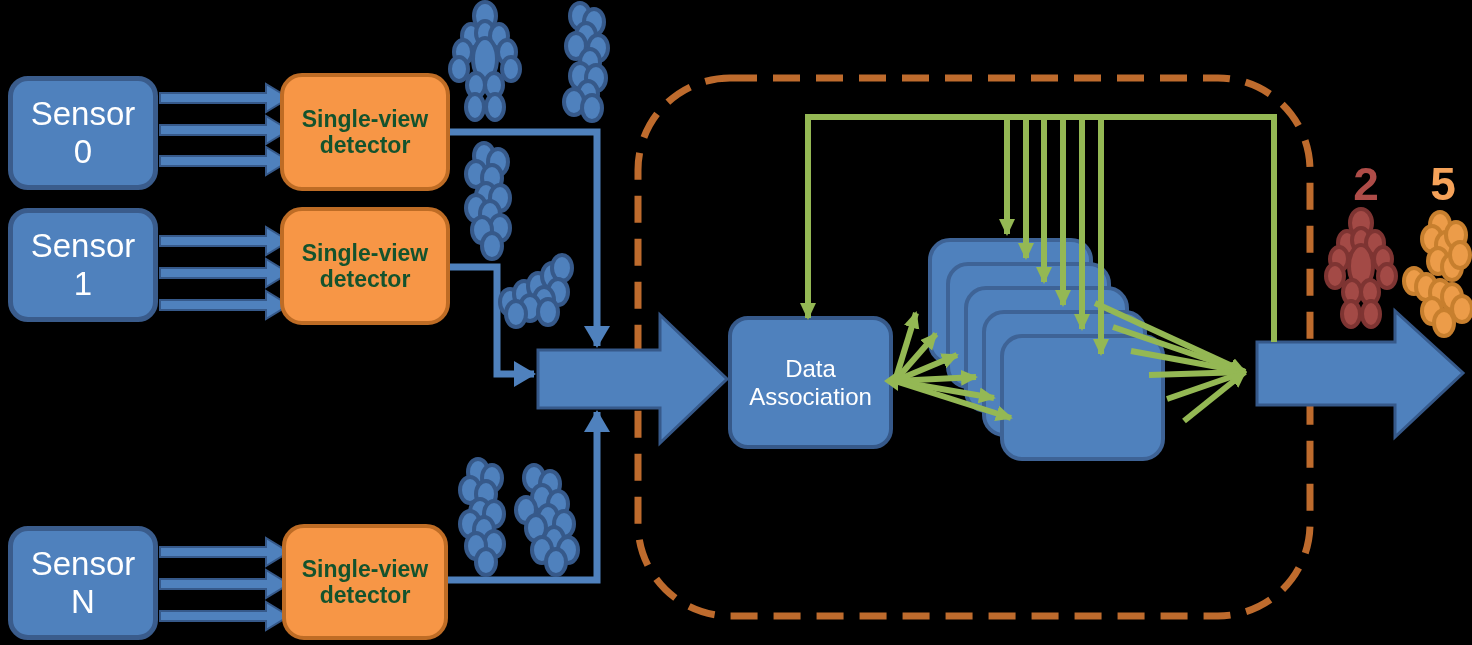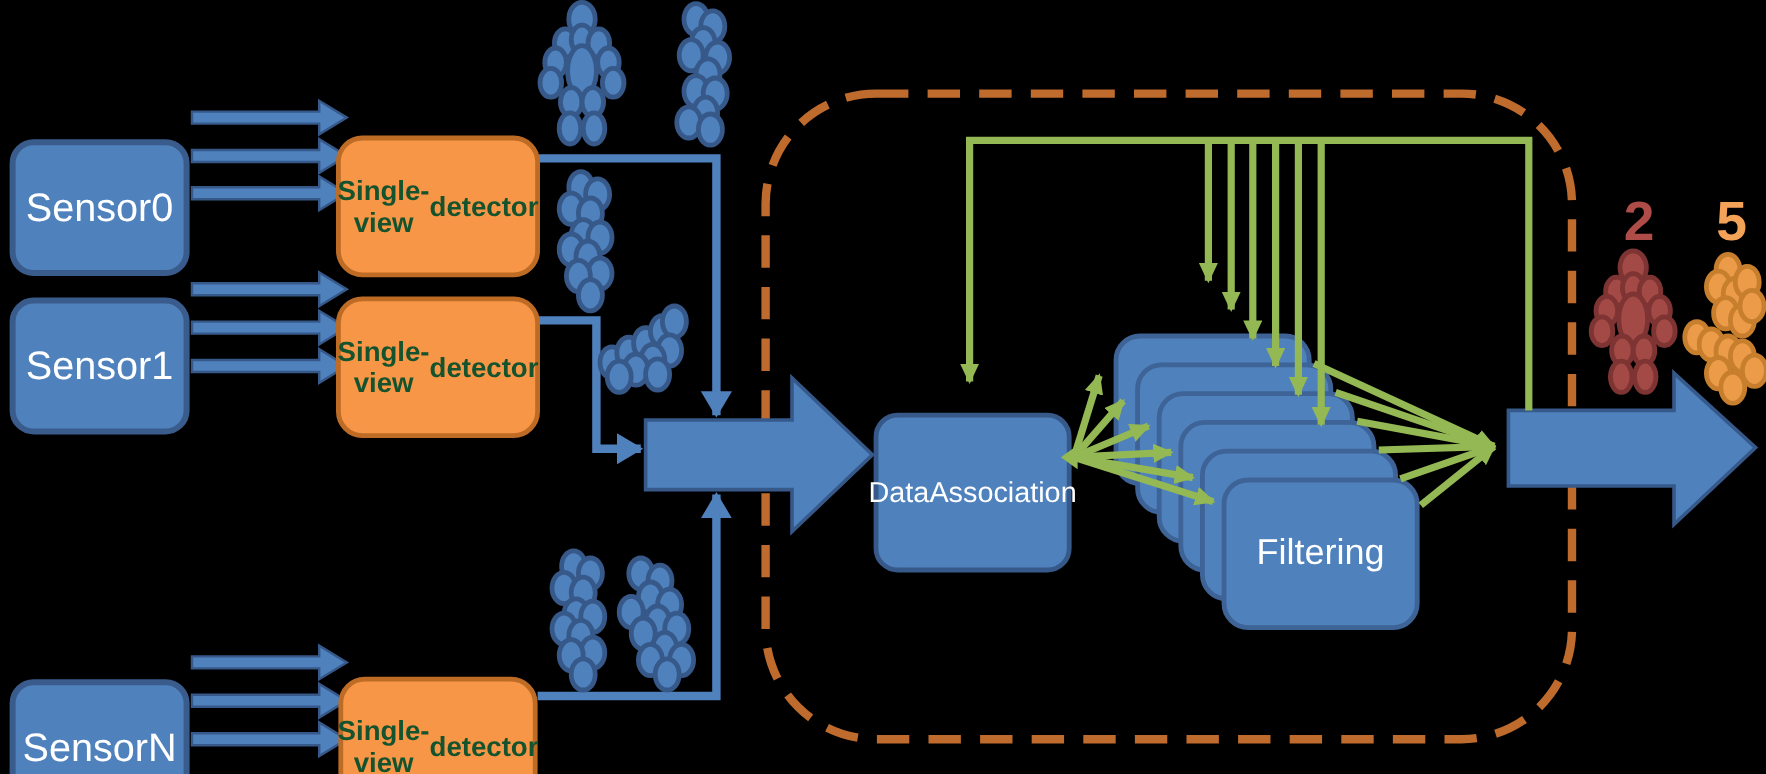--- a/index.html
+++ b/index.html
@@ -4,34 +4,34 @@
 <style>
   html,body{margin:0;padding:0;background:#000;}
   #canvas{
     position:relative;width:1472px;height:645px;background:#000000;
     font-family:"Liberation Sans", sans-serif;overflow:hidden;
   }
   svg.layer{position:absolute;left:0;top:0;width:1472px;height:645px;}
   #overlay{pointer-events:none;}
   .box{
     position:absolute;box-sizing:border-box;
-    display:flex;flex-direction:row;align-items:center;justify-content:center;
-    text-align:center;line-height:1.15;z-index:1;margin-top:40px;
+    display:flex;flex-direction:column;align-items:center;justify-content:center;
+    text-align:center;line-height:1.15;z-index:1;
   }
   .sensor{
     left:8px;width:150px;height:114px;background:#4F81BD;
     border:5px solid #3A5C8C;border-radius:20px;color:#ffffff;font-size:33px;
   }
   .detector{
     left:280px;width:170px;height:118px;background:#F79646;
     border:4px solid #BE6C25;border-radius:22px;color:#14532d;
     font-size:23px;font-weight:bold;
   }
   .da-box{
-    left:728px;top:304px;width:165px;height:133px;background:#4F81BD;
+    left:728px;top:316px;width:165px;height:133px;background:#4F81BD;
     border:4px solid #36598A;border-radius:20px;color:#ffffff;font-size:24px;
   }
   .stack-box{
     width:165px;height:127px;background:#4F81BD;
     border:4px solid #3E6396;border-radius:22px;color:#ffffff;font-size:30px;
   }
   .count{
     position:absolute;width:54px;height:52px;top:158px;
     font-size:46px;font-weight:bold;display:flex;align-items:center;justify-content:center;
     z-index:1;
@@ -200,23 +200,20 @@
   <div class="box da-box">
     <span>Data</span>
     <span>Association</span>
   </div>
 
   <div class="box stack-box" style="left:928px;top:238px"></div>
   <div class="box stack-box" style="left:946px;top:262px"></div>
   <div class="box stack-box" style="left:964px;top:286px"></div>
   <div class="box stack-box" style="left:982px;top:310px"></div>
   <div class="box stack-box" style="left:1000px;top:334px"></div>
-  <div class="box stack-box" style="left:1018px;top:358px">
-    <span>Filtering</span>
-  </div>
 
   <div class="count" id="count-red">2</div>
   <div class="count" id="count-orange">5</div>
 
   <svg class="layer" id="overlay" style="z-index:2">
     <defs>
       <marker id="ag" markerUnits="userSpaceOnUse" markerWidth="20" markerHeight="20" refX="15" refY="8" orient="auto">
         <polygon points="0,0 17,8 0,16" fill="#94B854"></polygon>
       </marker>
     </defs>

